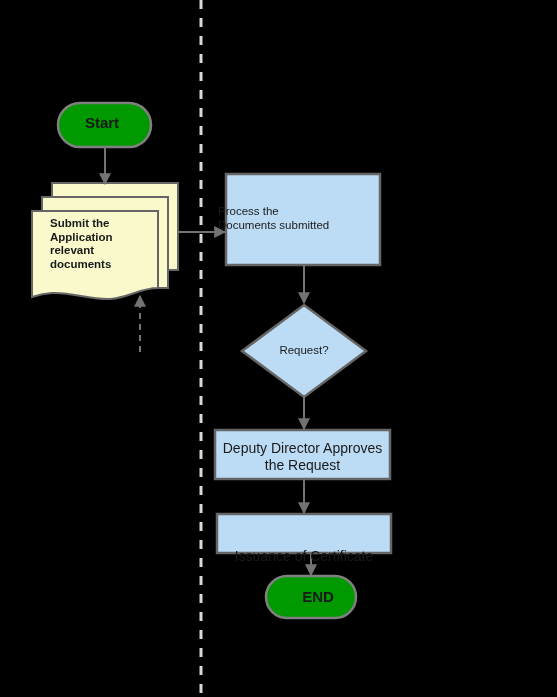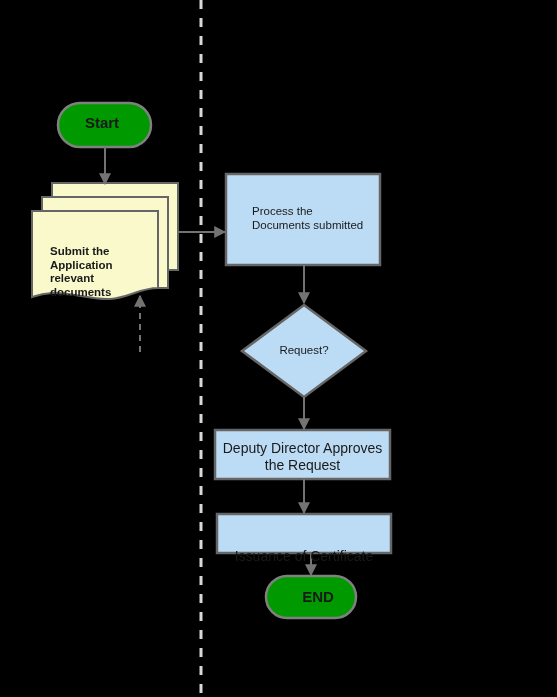--- a/index.html
+++ b/index.html
@@ -31,21 +31,20 @@
   }
   .lbl-terminator {
     font-size: 15px;
     font-weight: bold;
     text-align: center;
   }
   .lbl-doc {
     font-size: 11.5px;
     font-weight: bold;
     text-align: left;
-    margin-top: 28px;
   }
   .lbl-process {
     font-size: 11.5px;
     font-weight: normal;
     text-align: left;
   }
   .lbl-process-center {
     font-size: 14px;
     font-weight: normal;
     text-align: center;
@@ -107,21 +106,21 @@
     <line x1="140" y1="352" x2="140" y2="296" stroke="#737373" stroke-width="2" stroke-dasharray="6 5" marker-end="url(#arrowDashed)"></line>
   </svg>
 
   <div class="node-label lbl-terminator" style="left:58px; top:114px; width:88px;">Start</div>
 
   <div class="node-label lbl-doc" style="left:50px; top:217px; width:104px;">Submit the
 Application
 relevant
 documents</div>
 
-  <div class="node-label lbl-process" style="left:252px; top:205px; width:142px;">Process the
+  <div class="node-label lbl-process" style="left:218px; top:205px; width:142px;">Process the
 Documents submitted</div>
 
   <div class="node-label lbl-decision" style="left:254px; top:344px; width:100px;">Request?</div>
 
   <div class="node-label lbl-process-center" style="left:219px; top:440px; width:167px;">Deputy Director Approves
 the Request</div>
 
   <div class="node-label lbl-process-center" style="left:221px; top:548px; width:166px;">Issuance of Certificate</div>
 
   <div class="node-label lbl-terminator" style="left:270px; top:588px; width:96px;">END</div>

